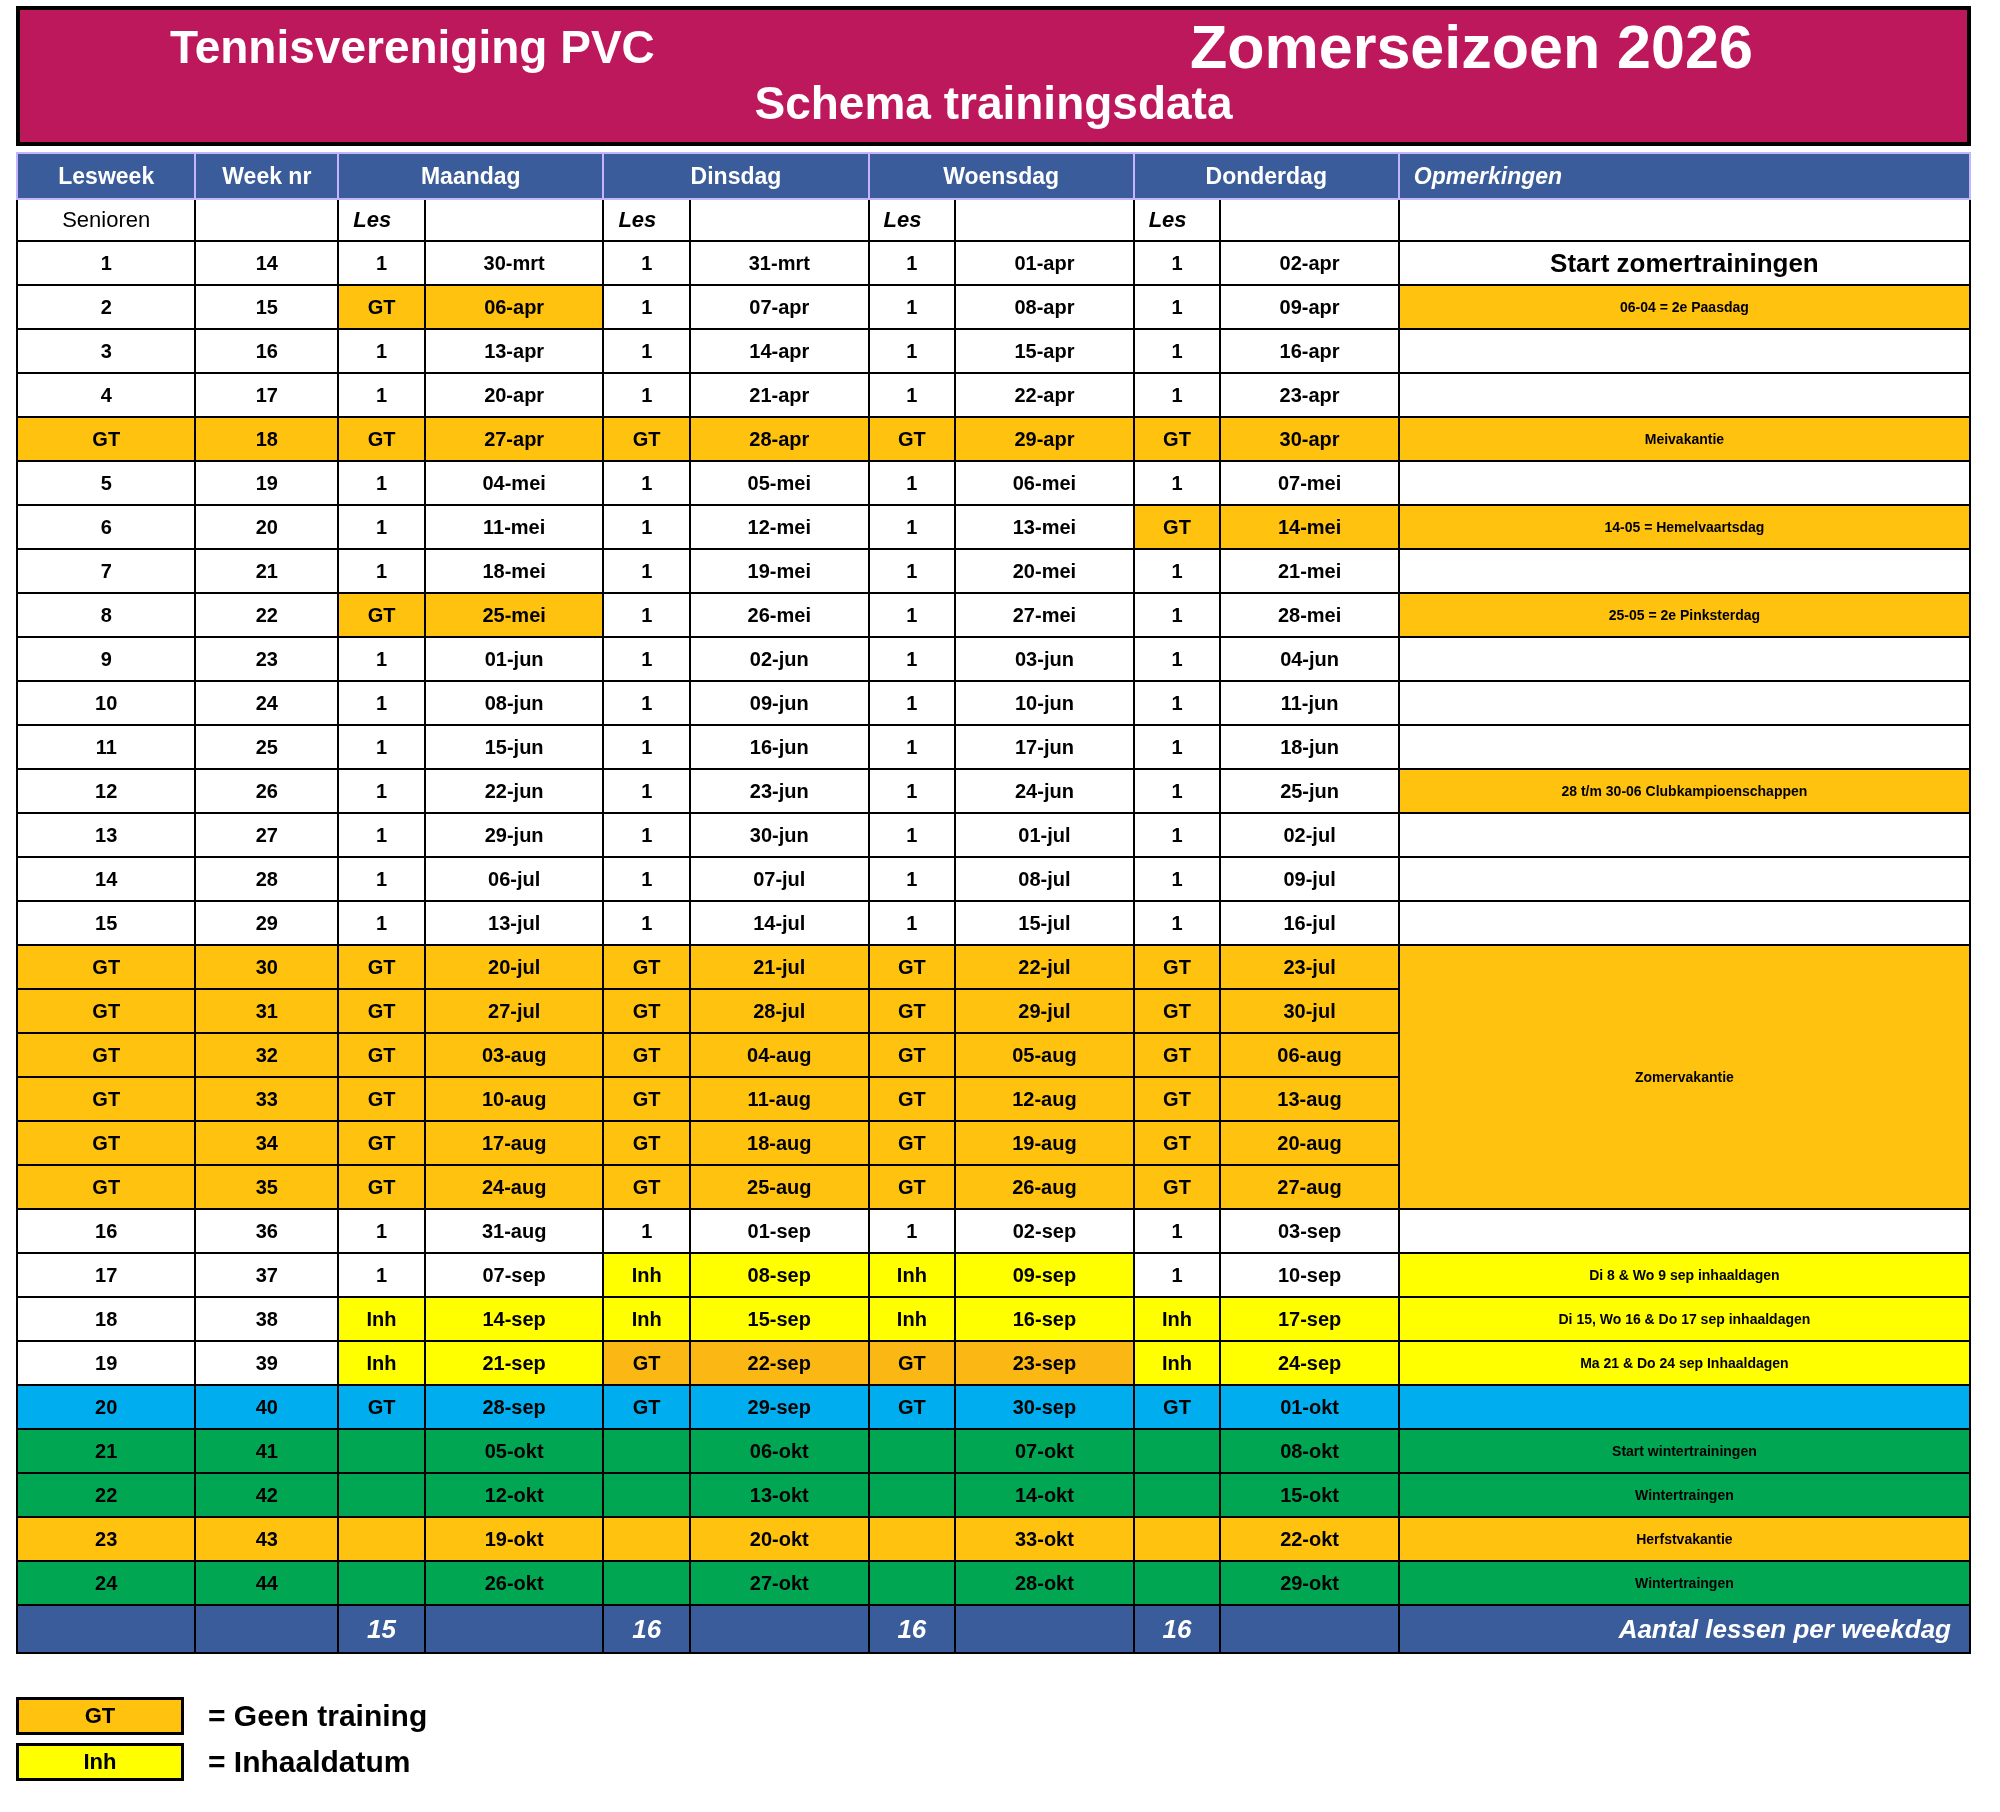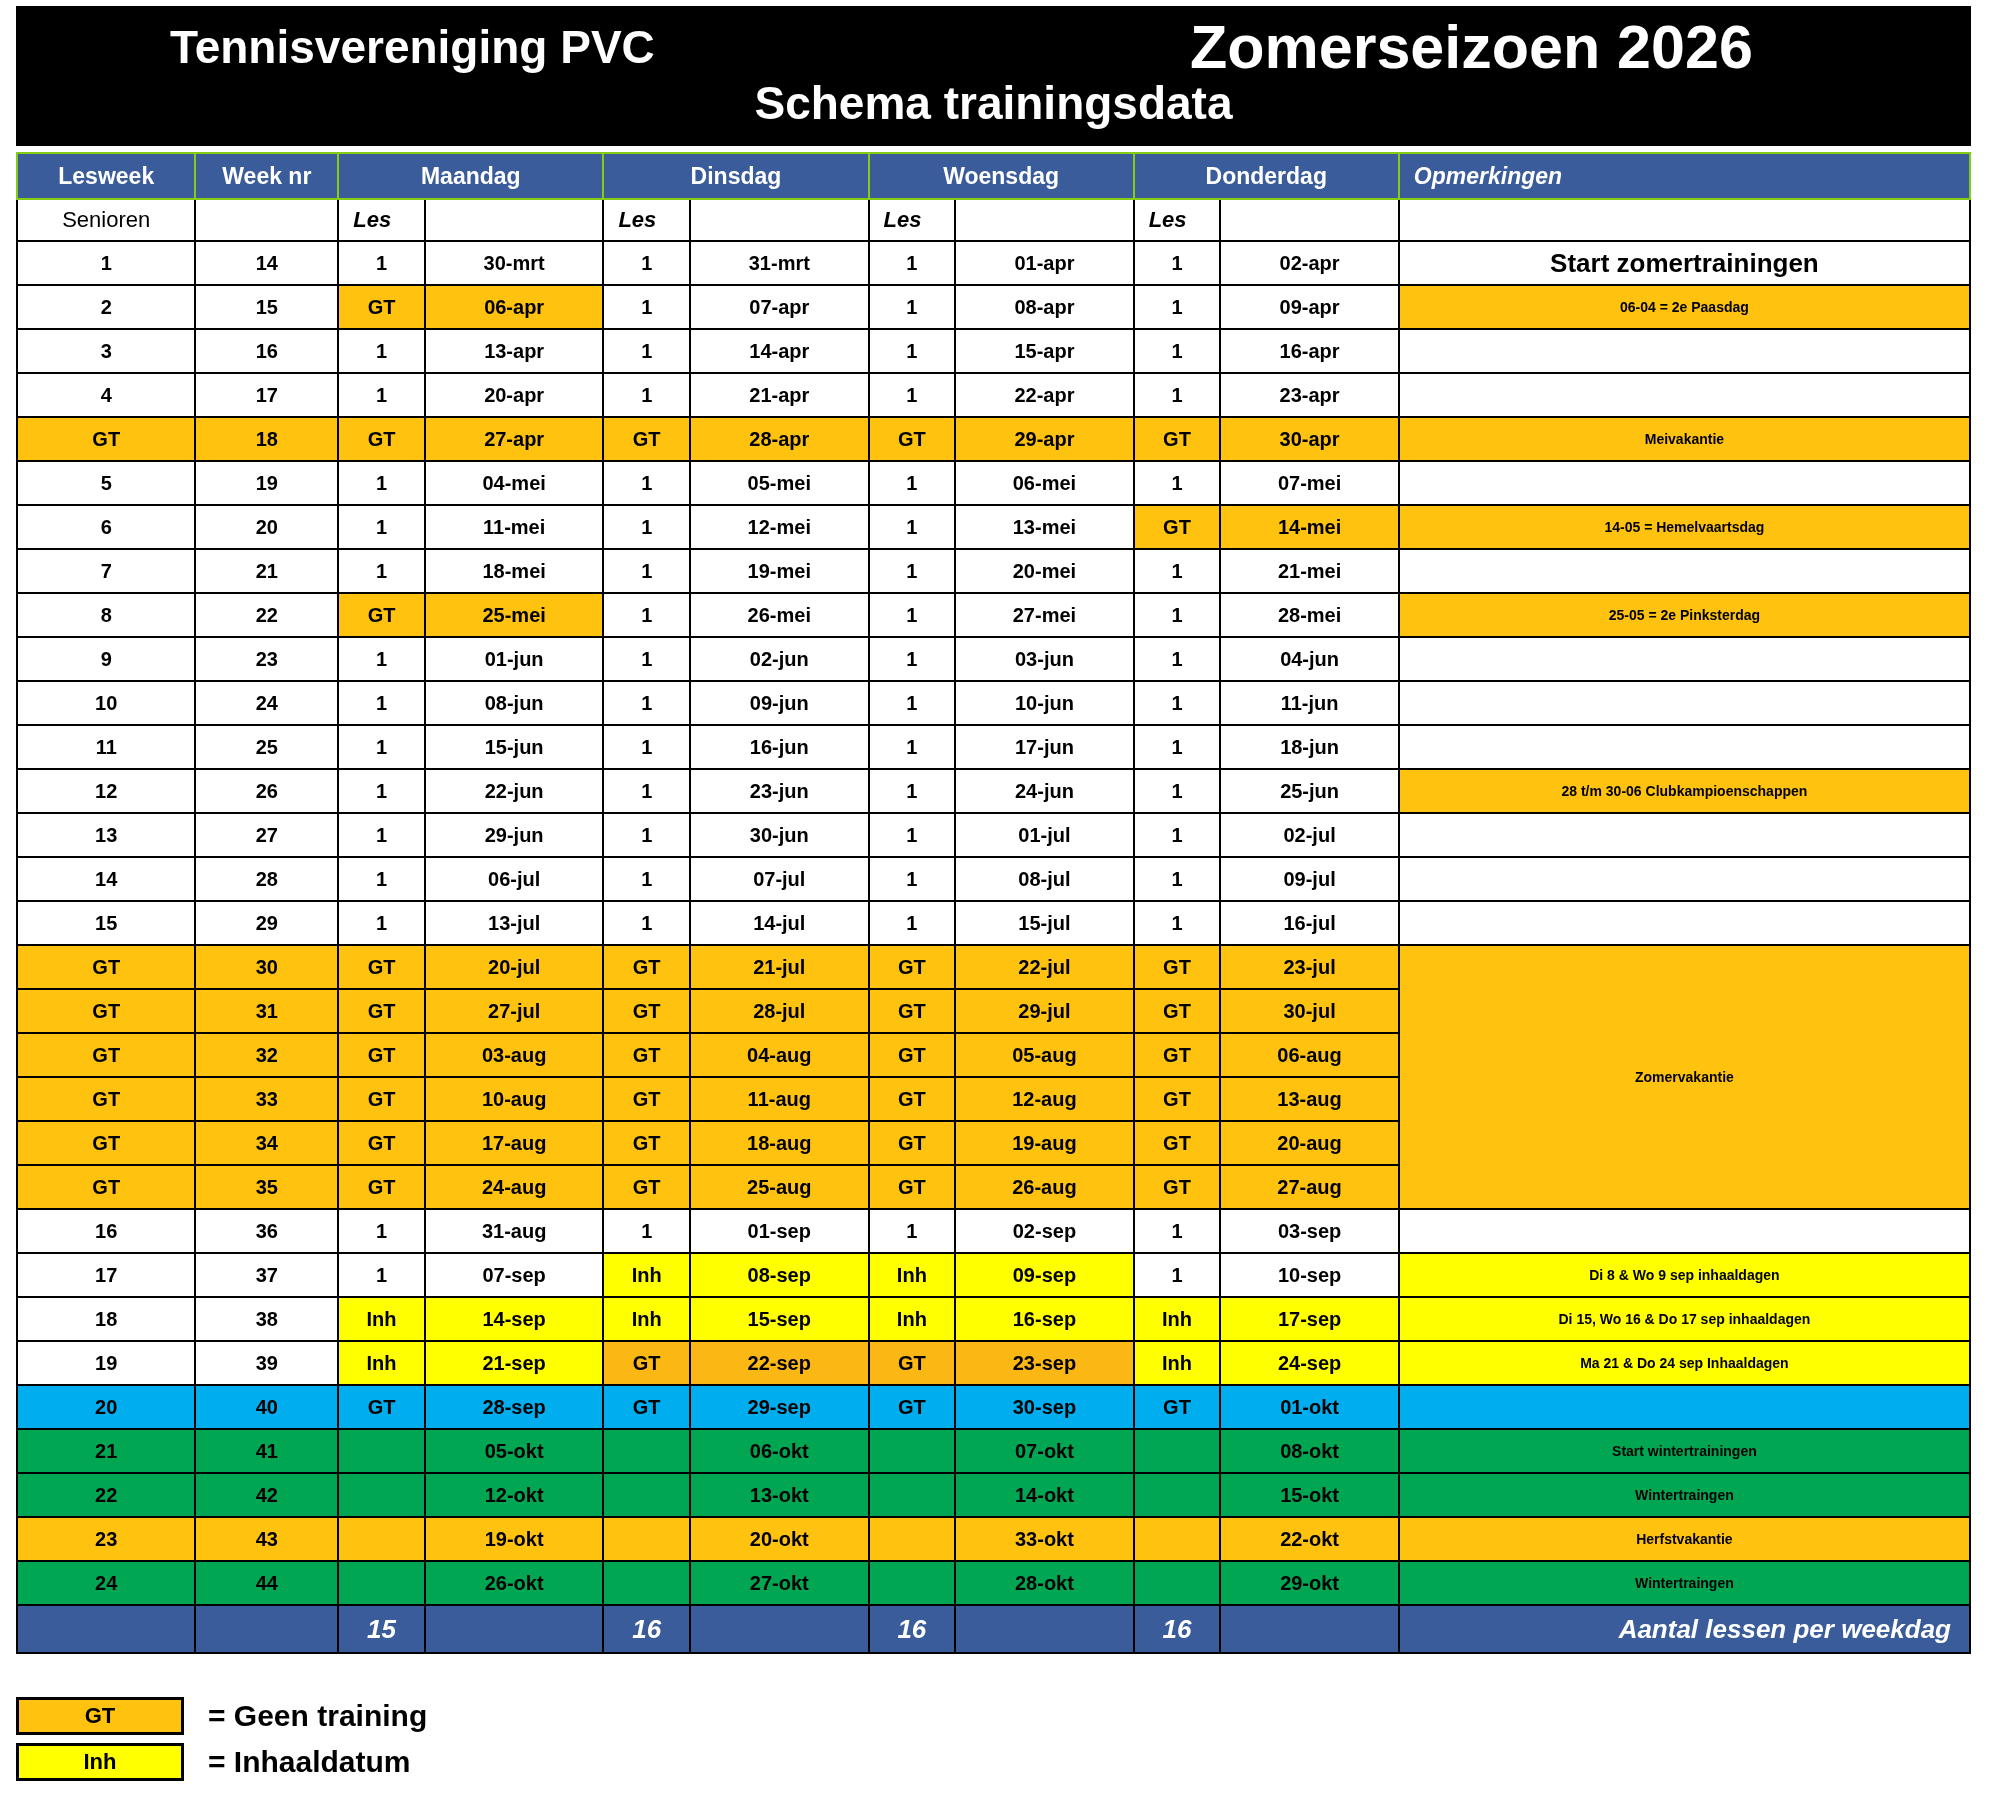--- a/index.html
+++ b/index.html
@@ -16,21 +16,21 @@
     padding: 0;
   }
 
   
   .banner {
     position: absolute;
     left: 16px;
     top: 6px;
     width: 1955px;
     height: 140px;
-    background: #000000;
+    background: #be185d;
     border: 4px solid #000000;
     color: #ffffff;
   }
   .banner-row1 {
     position: absolute;
     top: 6px; left: 0; width: 100%;
     height: 62px;
     display: flex;
     align-items: center;
   }
@@ -86,21 +86,21 @@
   col.c-date    { width: 175px; }
   col.c-opm     { width: 560px; }
 
   
   tr.hdr th {
     background: #3A5C9A;
     color: #ffffff;
     font-size: 23px;
     font-weight: bold;
     height: 46px;
-    border: 2px solid #84cc16;
+    border: 2px solid #c4b5fd;
   }
   tr.hdr th.opm {
     font-style: italic;
     text-align: left;
     padding-left: 14px;
   }
   tr.sub td {
     height: 42px;
     font-size: 22px;
   }

